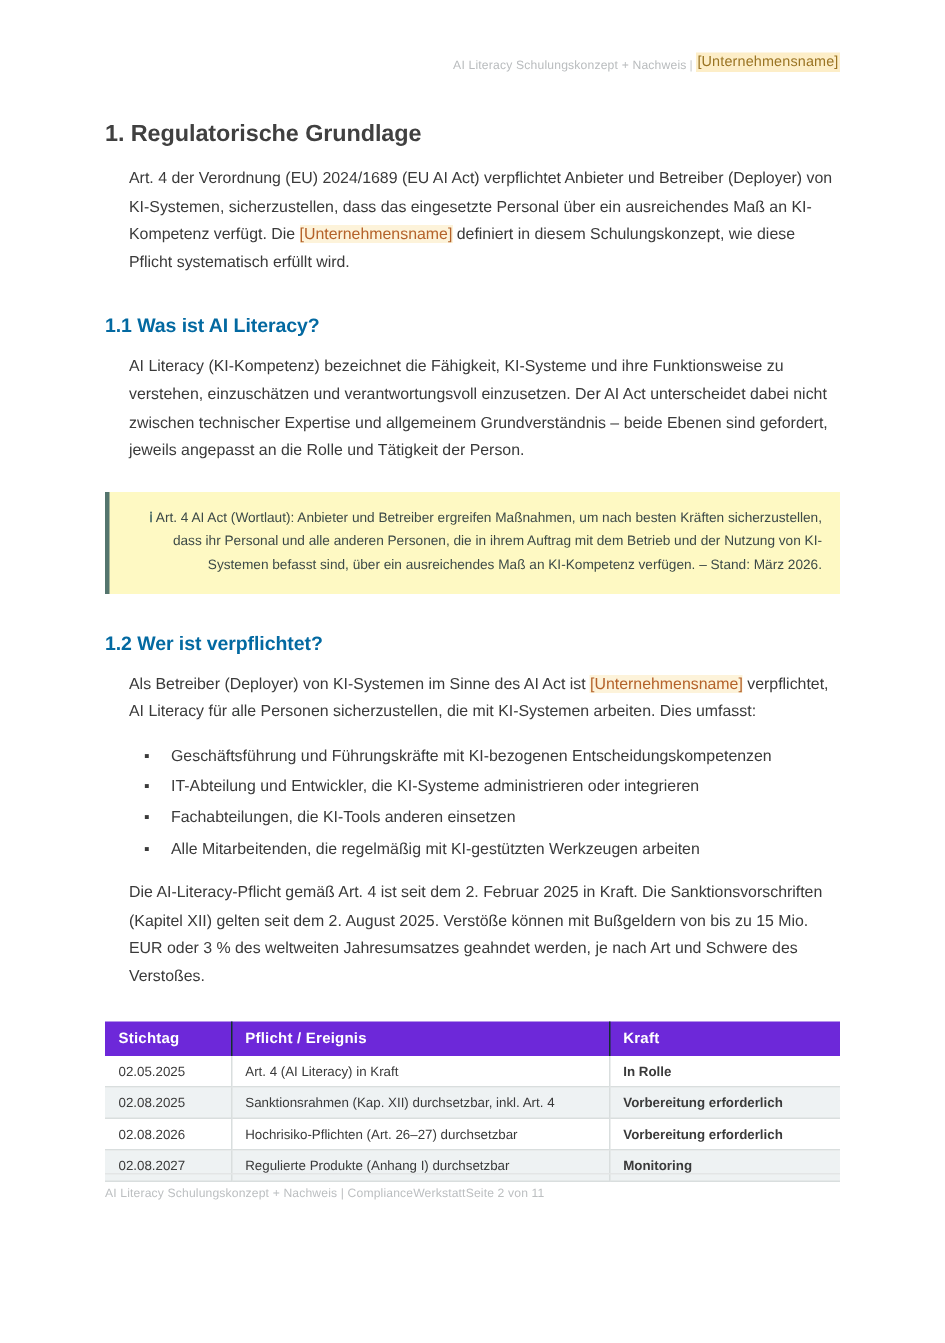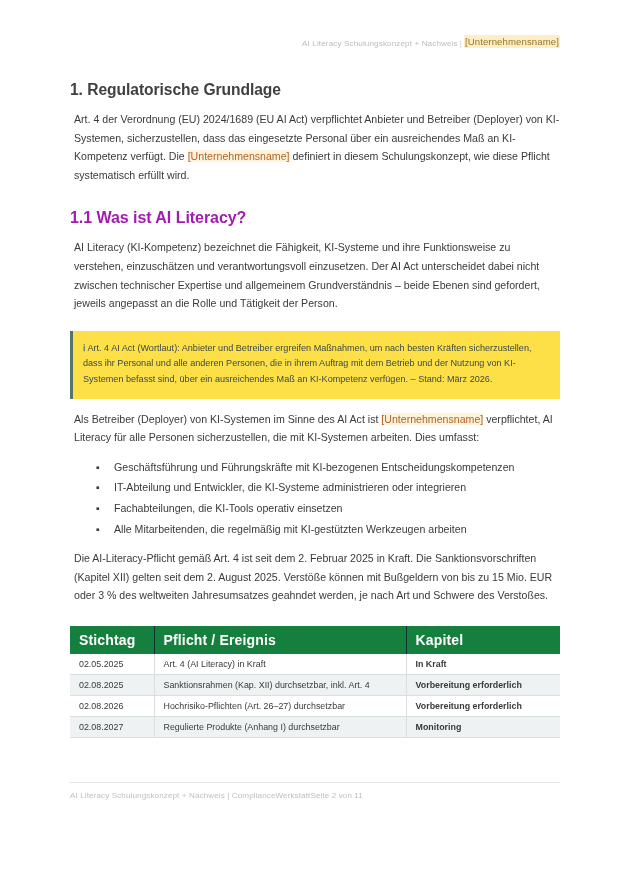--- a/index.html
+++ b/index.html
@@ -51,48 +51,49 @@
 
   
   h1.sec-title {
     font-size: 15.6px;
     font-weight: bold;
     color: #404040;
     margin: 27px 0 0 0;
     letter-spacing: -0.05px;
   }
   h2.subsec-title {
-    font-size: 16px;
-    font-weight: bold;
-    color: #a21caf;
+    font-size: 13px;
+    font-weight: bold;
+    color: #0369a1;
     margin: 25px 0 0 0;
     letter-spacing: -0.05px;
   }
   p.para {
     font-size: 10.6px;
     line-height: 18.6px;
     color: #3a3a3a;
-    margin: 11px 0 0 4px;
+    margin: 11px 0 0 16px;
     text-align: left;
   }
   .hl {
     background: #fdf3da;
     color: #b4622a;
   }
 
   
   .callout {
     margin: 18px 0 0 0;
-    background: #fde047;
+    background: #fef9c3;
     border-left: 3px solid #54756e;
     padding: 10px 12px 11px 10px;
     box-sizing: border-box;
     font-size: 9.1px;
     line-height: 15.6px;
     color: #3d4a48;
+    text-align: right;
   }
   .callout .info-icon {
     color: #54756e;
     font-weight: bold;
     font-size: 9.2px;
     margin-right: 2px;
   }
 
   
   ul.bullets {
@@ -123,25 +124,25 @@
     width: 490px;
     border-collapse: collapse;
     table-layout: fixed;
     font-size: 9px;
   }
   table.sched col.c1 { width: 84px; }
   table.sched col.c2 { width: 252px; }
   table.sched col.c3 { width: 154px; }
 
   table.sched thead th {
-    background: #15803d;
+    background: #6d28d9;
     color: #ffffff;
     font-weight: bold;
     text-align: left;
-    font-size: 14px;
+    font-size: 10px;
     letter-spacing: 0.15px;
     padding: 6px 9px 6px 9px;
     border-right: 1px solid #11332c;
     height: 19px;
     box-sizing: border-box;
   }
   table.sched thead th:last-child { border-right: none; }
 
   table.sched tbody td {
     padding: 5px 9px 5px 9px;
@@ -193,49 +194,50 @@
 
   <p class="para"><span>Art. 4 der Verordnung (EU) 2024/1689 (EU AI Act) verpflichtet Anbieter und Betreiber (Deployer) von KI-Systemen, sicherzustellen, dass das eingesetzte Personal über ein ausreichendes Maß an KI-Kompetenz verfügt. Die </span><span class="hl">[Unternehmensname]</span><span> definiert in diesem Schulungskonzept, wie diese Pflicht systematisch erfüllt wird.</span></p>
 
   <h2 class="subsec-title">1.1 Was ist AI Literacy?</h2>
   <p class="para">AI Literacy (KI-Kompetenz) bezeichnet die Fähigkeit, KI-Systeme und ihre Funktionsweise zu verstehen, einzuschätzen und verantwortungsvoll einzusetzen. Der AI Act unterscheidet dabei nicht zwischen technischer Expertise und allgemeinem Grundverständnis – beide Ebenen sind gefordert, jeweils angepasst an die Rolle und Tätigkeit der Person.</p>
 
   <div class="callout">
     <span class="info-icon">ℹ</span><span>Art. 4 AI Act (Wortlaut): Anbieter und Betreiber ergreifen Maßnahmen, um nach besten Kräften sicherzustellen, dass ihr Personal und alle anderen Personen, die in ihrem Auftrag mit dem Betrieb und der Nutzung von KI-Systemen befasst sind, über ein ausreichendes Maß an KI-Kompetenz verfügen. – Stand: März 2026.</span>
   </div>
 
+  <h2 class="subsec-title">1.2 Wer ist verpflichtet?</h2>
   <p class="para"><span>Als Betreiber (Deployer) von KI-Systemen im Sinne des AI Act ist </span><span class="hl">[Unternehmensname]</span><span> verpflichtet, AI Literacy für alle Personen sicherzustellen, die mit KI-Systemen arbeiten. Dies umfasst:</span></p>
 
   <ul class="bullets">
     <li><span class="bullet-dot">▪</span><span>Geschäftsführung und Führungskräfte mit KI-bezogenen Entscheidungskompetenzen</span></li>
     <li><span class="bullet-dot">▪</span><span>IT-Abteilung und Entwickler, die KI-Systeme administrieren oder integrieren</span></li>
-    <li><span class="bullet-dot">▪</span><span>Fachabteilungen, die KI-Tools operativ einsetzen</span></li>
+    <li><span class="bullet-dot">▪</span><span>Fachabteilungen, die KI-Tools anderen einsetzen</span></li>
     <li><span class="bullet-dot">▪</span><span>Alle Mitarbeitenden, die regelmäßig mit KI-gestützten Werkzeugen arbeiten</span></li>
   </ul>
 
   <p class="para">Die AI-Literacy-Pflicht gemäß Art. 4 ist seit dem 2. Februar 2025 in Kraft. Die Sanktionsvorschriften (Kapitel XII) gelten seit dem 2. August 2025. Verstöße können mit Bußgeldern von bis zu 15 Mio. EUR oder 3 % des weltweiten Jahresumsatzes geahndet werden, je nach Art und Schwere des Verstoßes.</p>
 
   <table class="sched">
     <colgroup>
         <col class="c1">
         <col class="c2">
         <col class="c3">
       </colgroup>
     <thead>
       <tr>
         <th>Stichtag</th>
         <th>Pflicht / Ereignis</th>
-        <th>Kapitel</th>
+        <th>Kraft</th>
       </tr>
     </thead>
     <tbody>
       <tr>
         <td>02.05.2025</td>
         <td>Art. 4 (AI Literacy) in Kraft</td>
-        <td class="status st-green">In Kraft</td>
+        <td class="status st-green">In Rolle</td>
       </tr>
       <tr>
         <td>02.08.2025</td>
         <td>Sanktionsrahmen (Kap. XII) durchsetzbar, inkl. Art. 4</td>
         <td class="status st-orange">Vorbereitung erforderlich</td>
       </tr>
       <tr>
         <td>02.08.2026</td>
         <td>Hochrisiko-Pflichten (Art. 26–27) durchsetzbar</td>
         <td class="status st-orange">Vorbereitung erforderlich</td>

